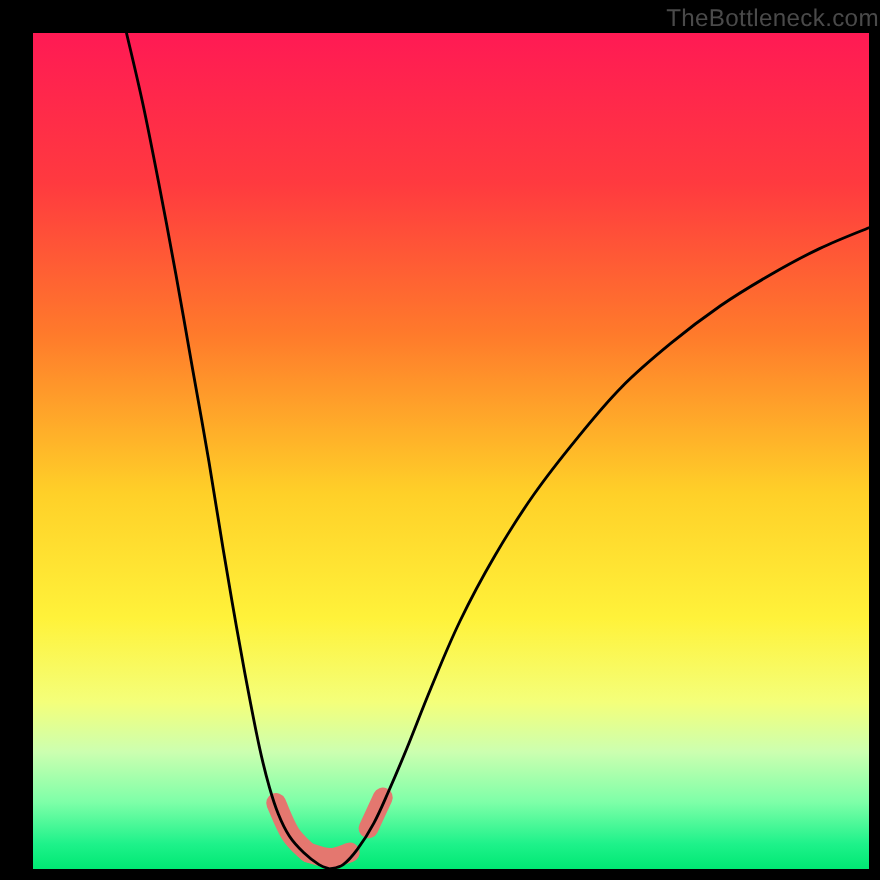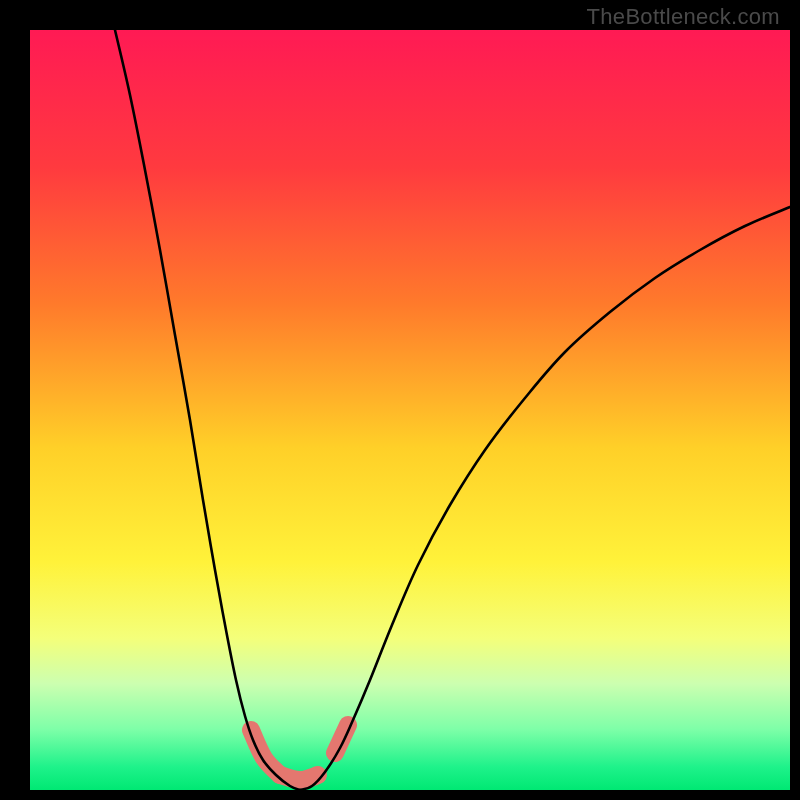--- a/index.html
+++ b/index.html
@@ -11,21 +11,21 @@
     overflow: hidden;
   }
   .frame {
     position: absolute;
     top: 0; left: 0;
     width: 800px; height: 800px;
   }
   .watermark {
     position: absolute;
     top: 4px;
-    right: 20px;
+    right: 1px;
     font-family: Arial, Helvetica, sans-serif;
     font-size: 22px;
     font-weight: 500;
     color: #4a4a4a;
     letter-spacing: 0.3px;
     z-index: 5;
   }
 </style>
 </head>
 <body>

